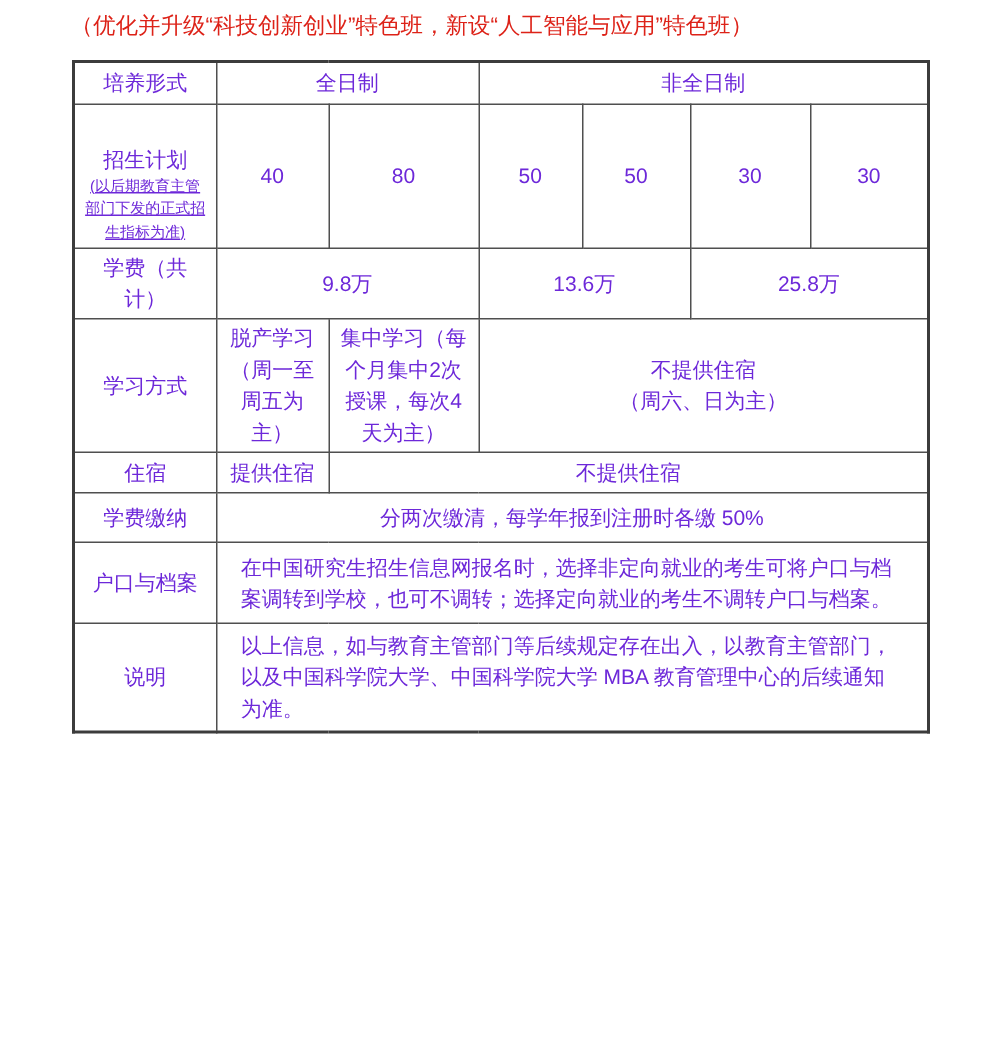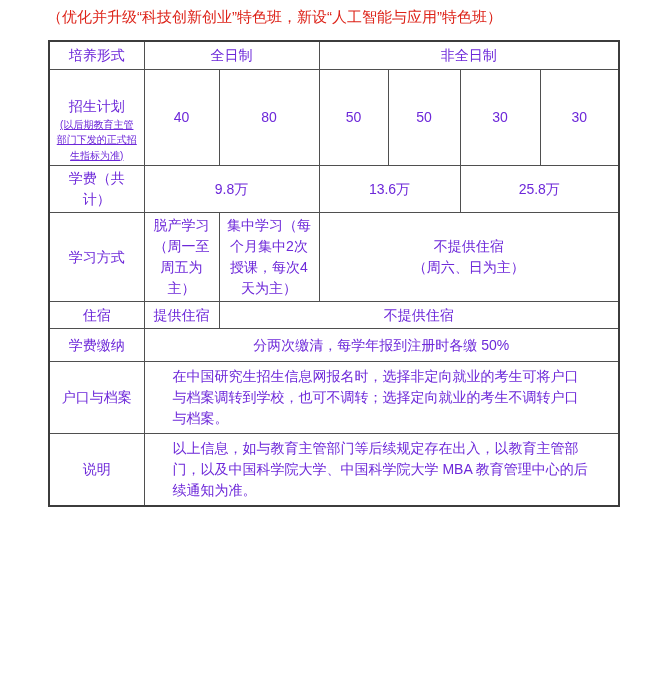--- a/index.html
+++ b/index.html
@@ -43,21 +43,21 @@
     text-align: center;
     vertical-align: middle;
     padding: 2px 6px;
     line-height: 1.5;
     color: #6d28d9;
     overflow: hidden;
     word-break: break-word;
   }
   table.program-table td.left-cell {
     text-align: left;
-    padding: 4px 28px;
+    padding: 4px 16px;
   }
   .sub-label {
     font-size: 10px;
     line-height: 1.55;
     text-decoration: underline;
   }
   .main-label {
     font-size: 14px;
     line-height: 1.5;
     margin-top: 24px;

